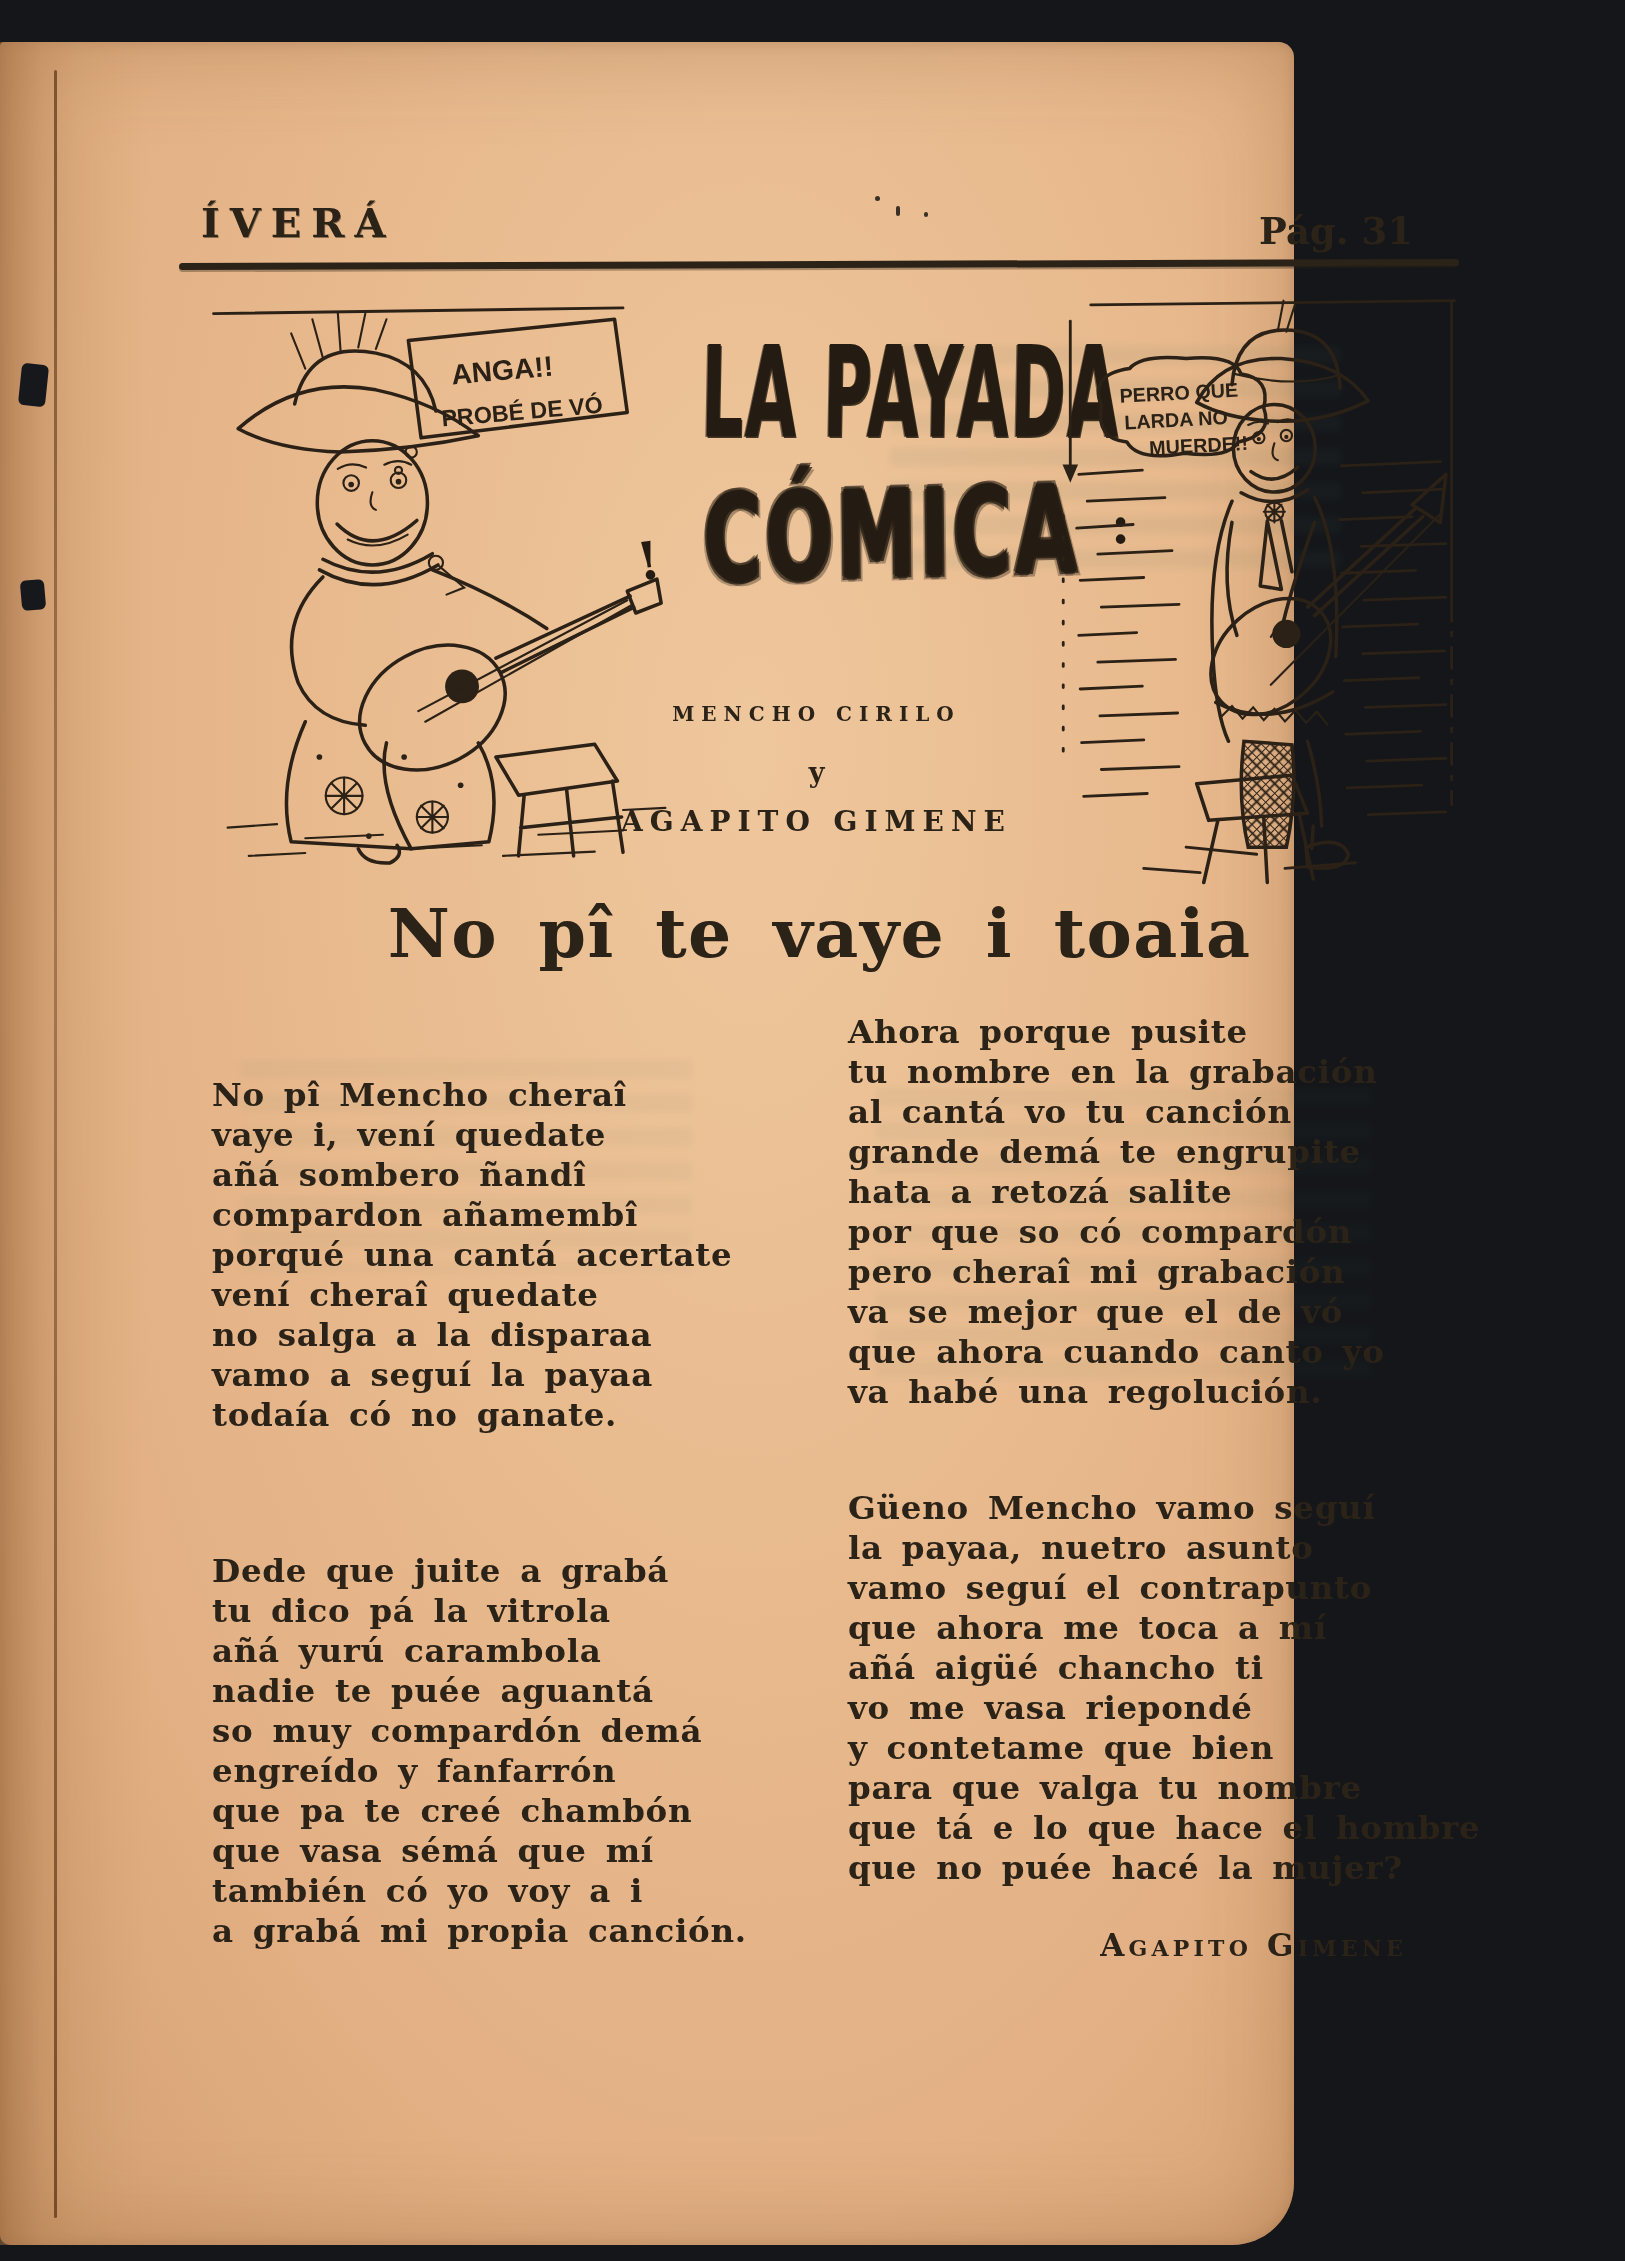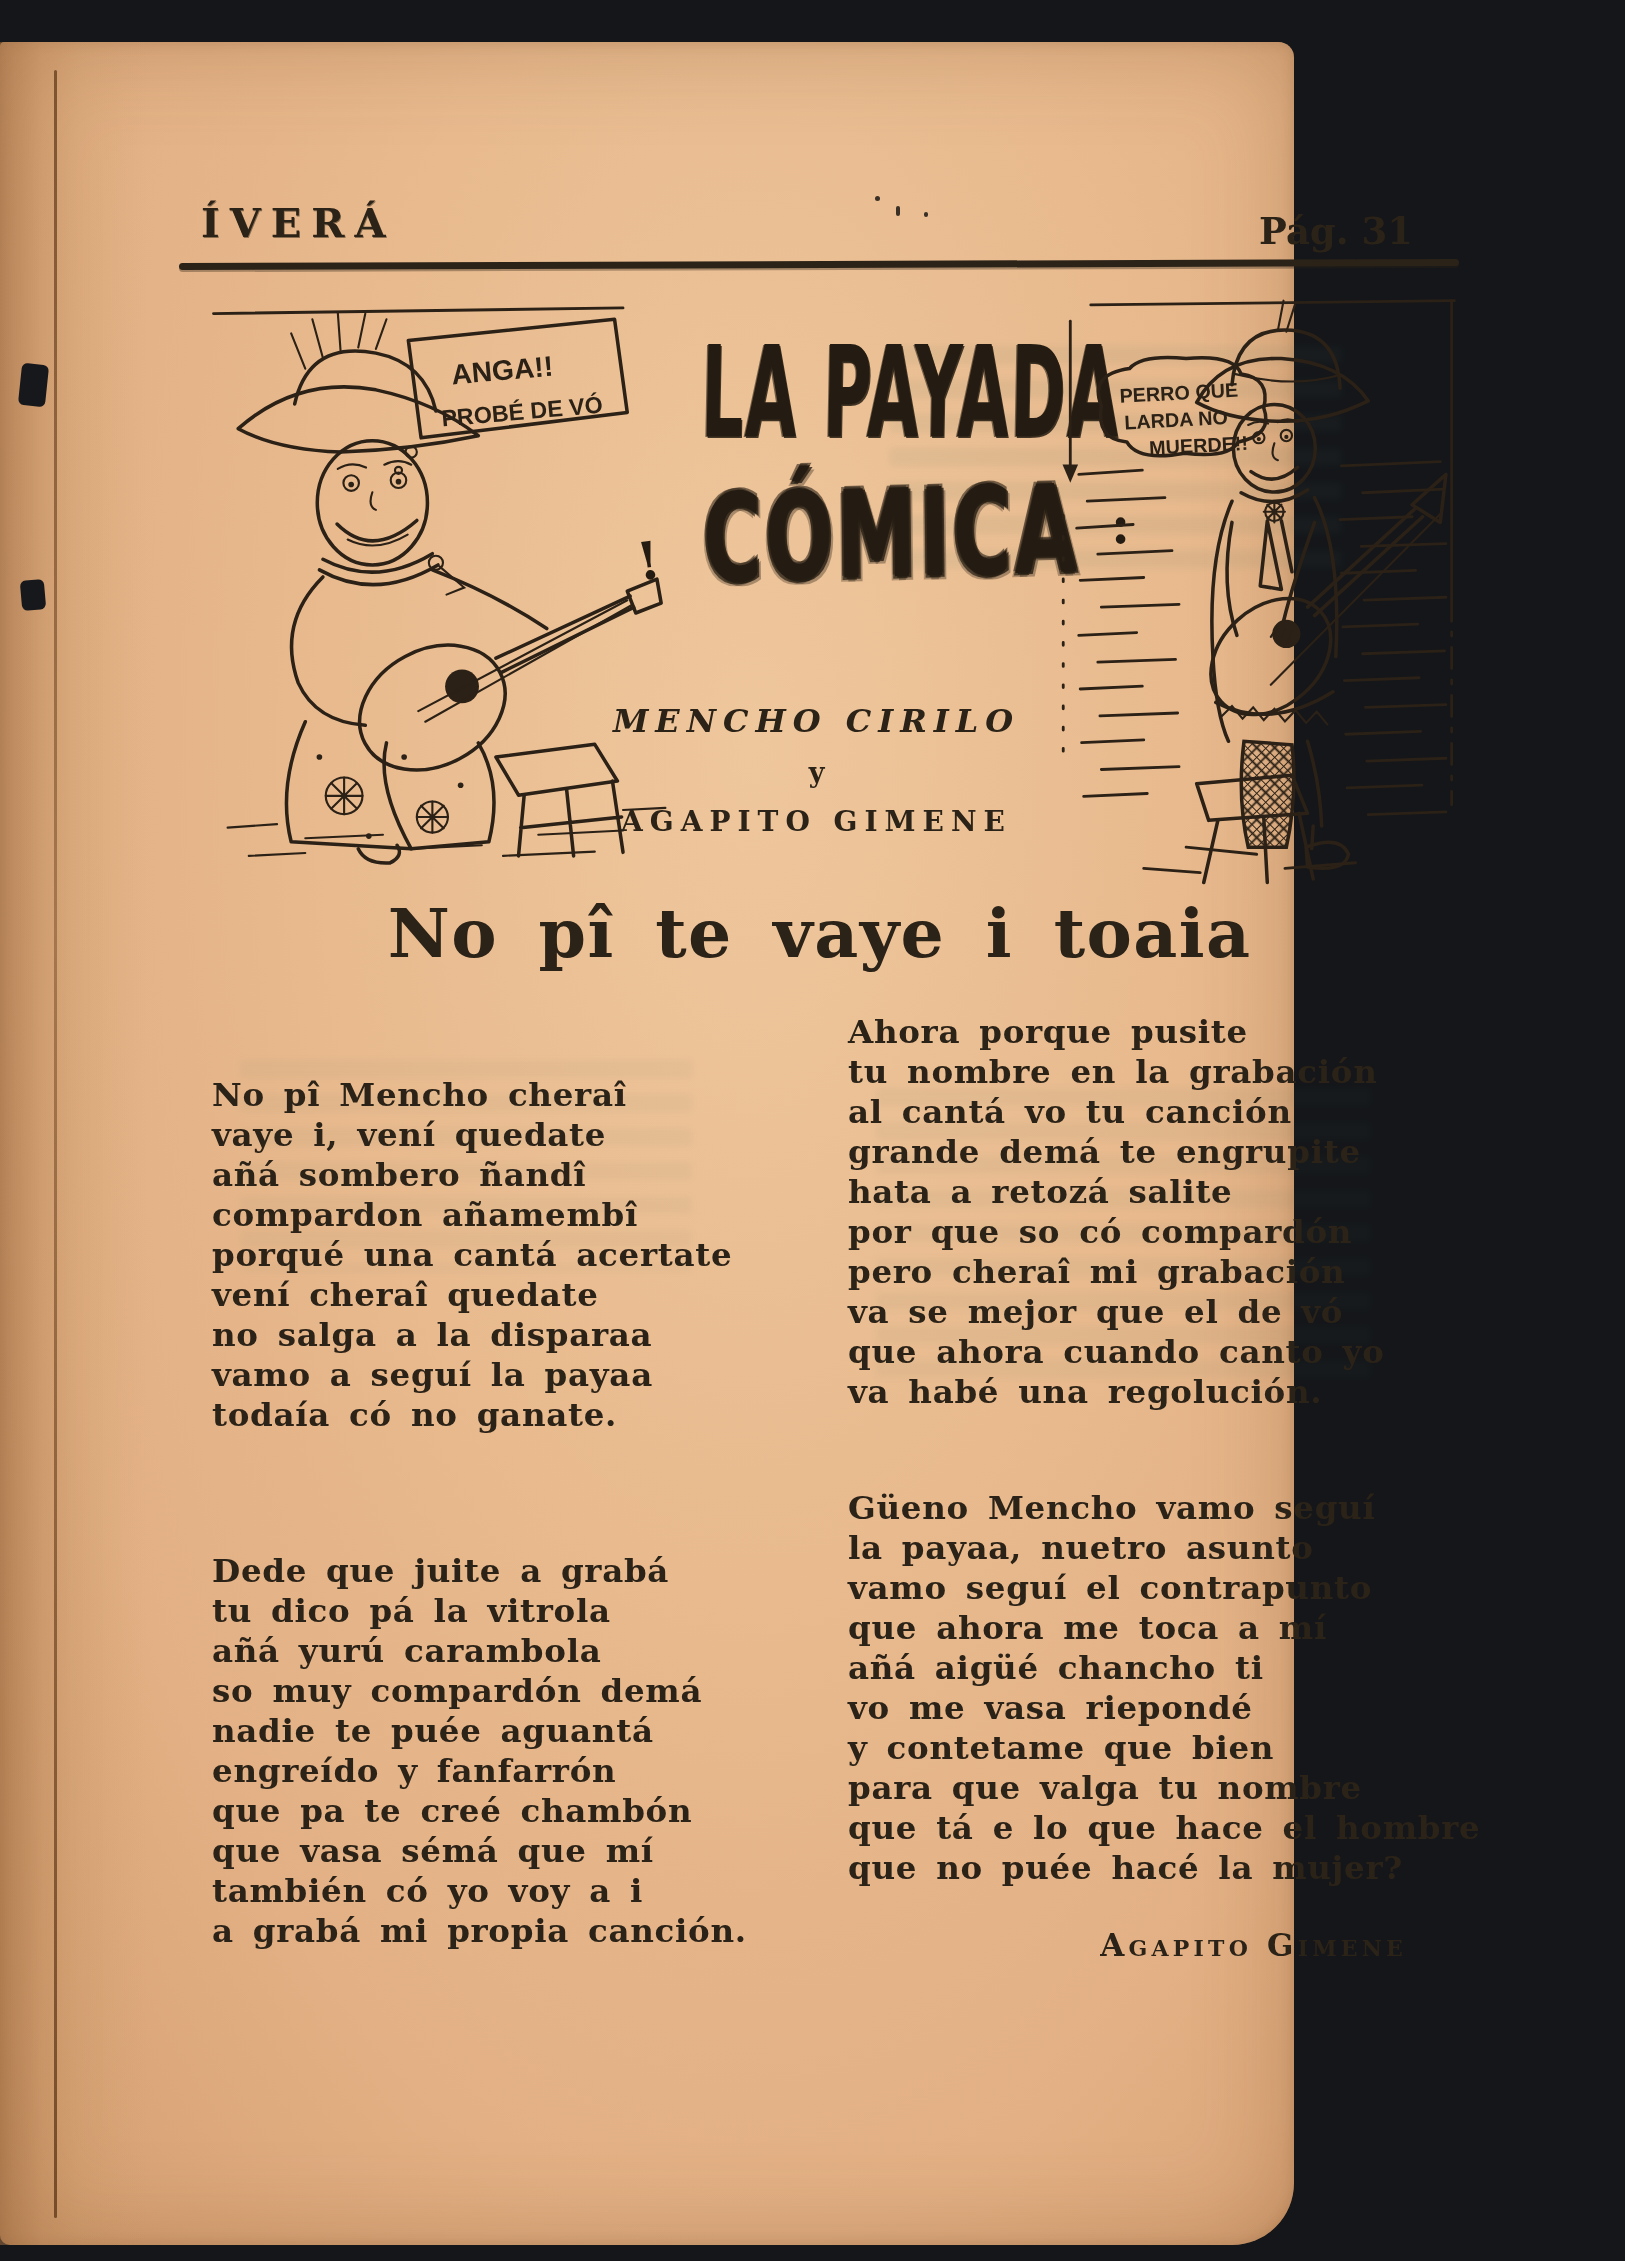--- a/index.html
+++ b/index.html
@@ -59,21 +59,21 @@
     letter-spacing:4.2px;transform:scale(.80,1.22) rotate(-1deg);transform-origin:50% 0;
     text-shadow:2.8px 1.4px 0 rgba(36,28,18,.8), -2.1px 2.1px 0 rgba(36,28,18,.7),
       1.4px -2.1px 0 rgba(36,28,18,.6), -2.8px -1.4px 0 rgba(36,28,18,.55),
       5px 3.5px 0 rgba(36,28,18,.35), -4.2px 3.5px 0 rgba(36,28,18,.3);
   }
   .mark-left{position:absolute;left:637px;top:488px;font-size:52px;font-weight:bold;color:#241c12;transform:rotate(-8deg);}
   .mark-right{position:absolute;left:1111px;top:452px;font-size:52px;font-weight:bold;color:#241c12;}
 
   .byline{position:absolute;left:534px;width:565px;text-align:center;color:#2c2318;font-weight:bold;}
   .byline-por{top:606px;font-size:27px;letter-spacing:2.8px;}
-  .byline-a1{top:660px;font-size:32px;letter-spacing:7px;font-style:italic;}
+  .byline-a1{top:660px;font-size:20px;letter-spacing:7px;}
   .byline-y{top:715px;font-size:27px;}
   .byline-a2{top:763px;font-size:28px;letter-spacing:7px;}
 
   .poem-title{
     position:absolute;left:113px;top:851px;width:1413px;text-align:center;
     font-size:68px;font-weight:bold;color:#2c2318;letter-spacing:1.4px;word-spacing:15.5px;margin:0;
   }
   .dedication{
     position:absolute;left:212px;top:974px;width:565px;text-align:center;
     font-variant:small-caps;font-size:31px;font-weight:600;color:#2c2318;letter-spacing:2.8px;
@@ -252,22 +252,22 @@
       <div class="pline">porqué una cantá acertate</div>
       <div class="pline">vení cheraî quedate</div>
       <div class="pline">no salga a la disparaa</div>
       <div class="pline">vamo a seguí la payaa</div>
       <div class="pline">todaía có no ganate.</div>
     </div>
   <div class="stanza st-l2">
       <div class="pline">Dede que juite a grabá</div>
       <div class="pline">tu dico pá la vitrola</div>
       <div class="pline">añá yurú carambola</div>
+      <div class="pline">nadie te puée aguantá</div>
       <div class="pline">so muy compardón demá</div>
-      <div class="pline">nadie te puée aguantá</div>
       <div class="pline">engreído y fanfarrón</div>
       <div class="pline">que pa te creé chambón</div>
       <div class="pline">que vasa sémá que mí</div>
       <div class="pline">también có yo voy a i</div>
       <div class="pline">a grabá mi propia canción.</div>
     </div>
   <div class="stanza st-r1">
       <div class="pline">Ahora porque pusite</div>
       <div class="pline">tu nombre en la grabación</div>
       <div class="pline">al cantá vo tu canción</div>

